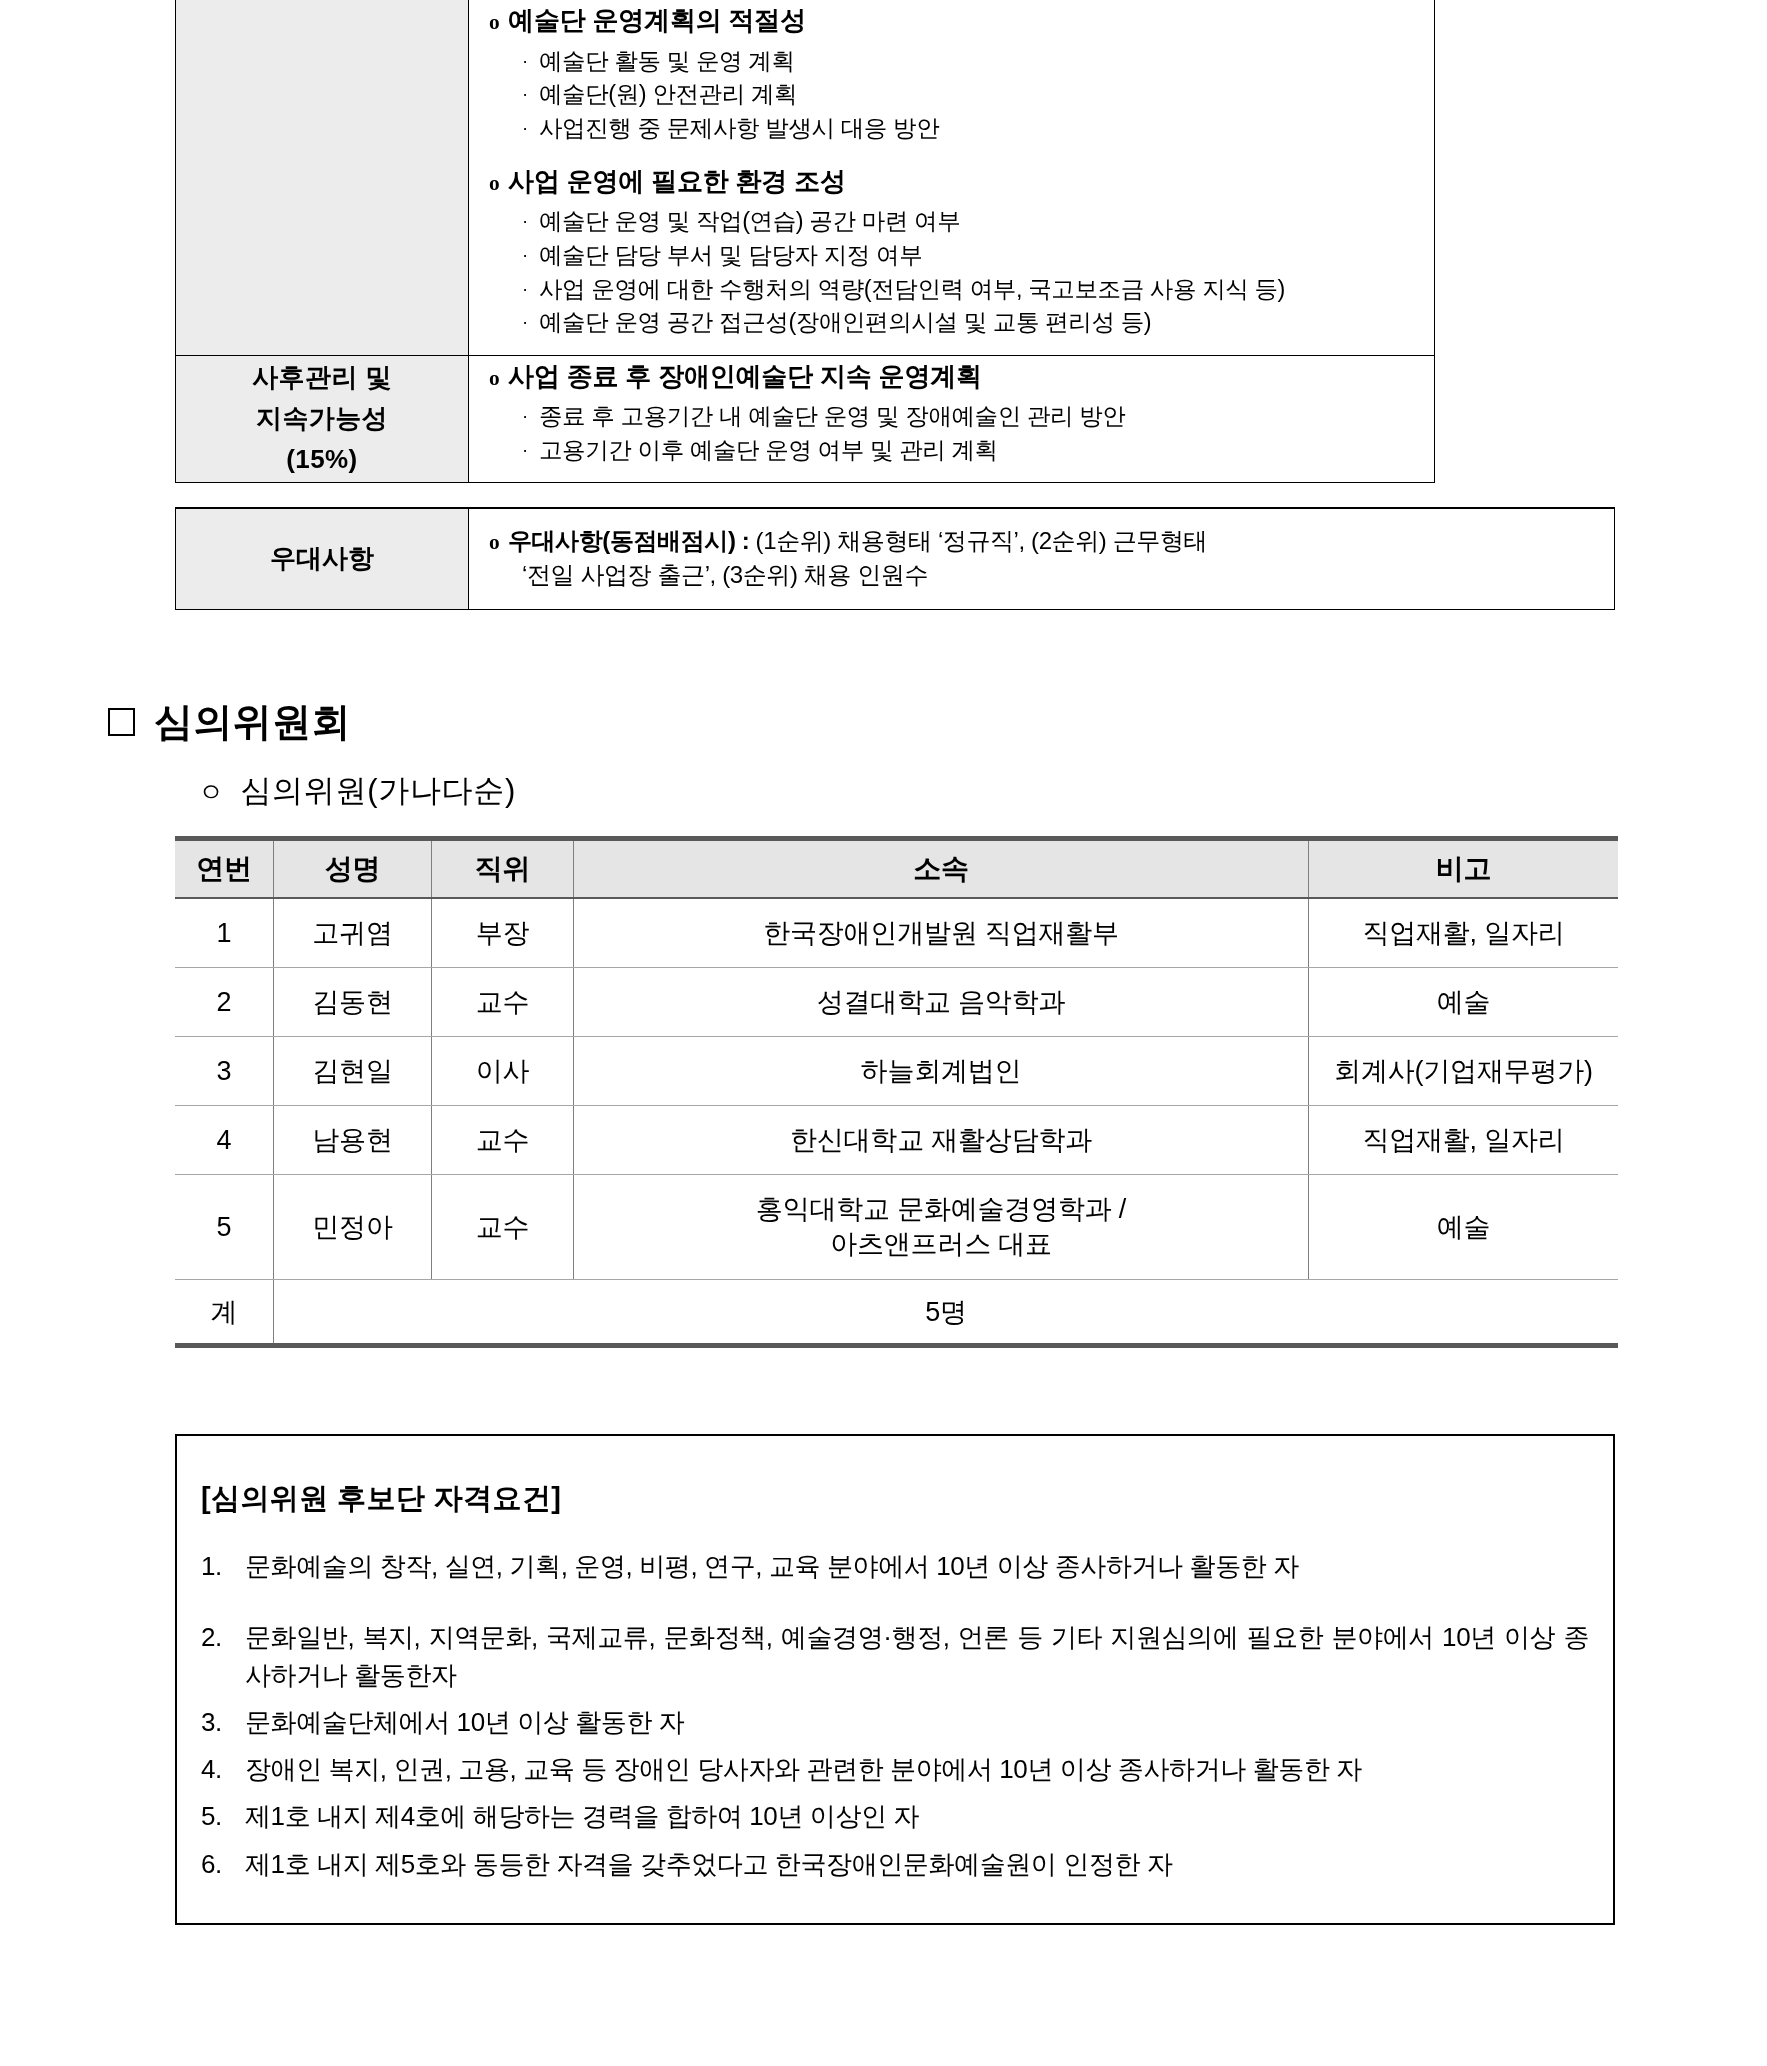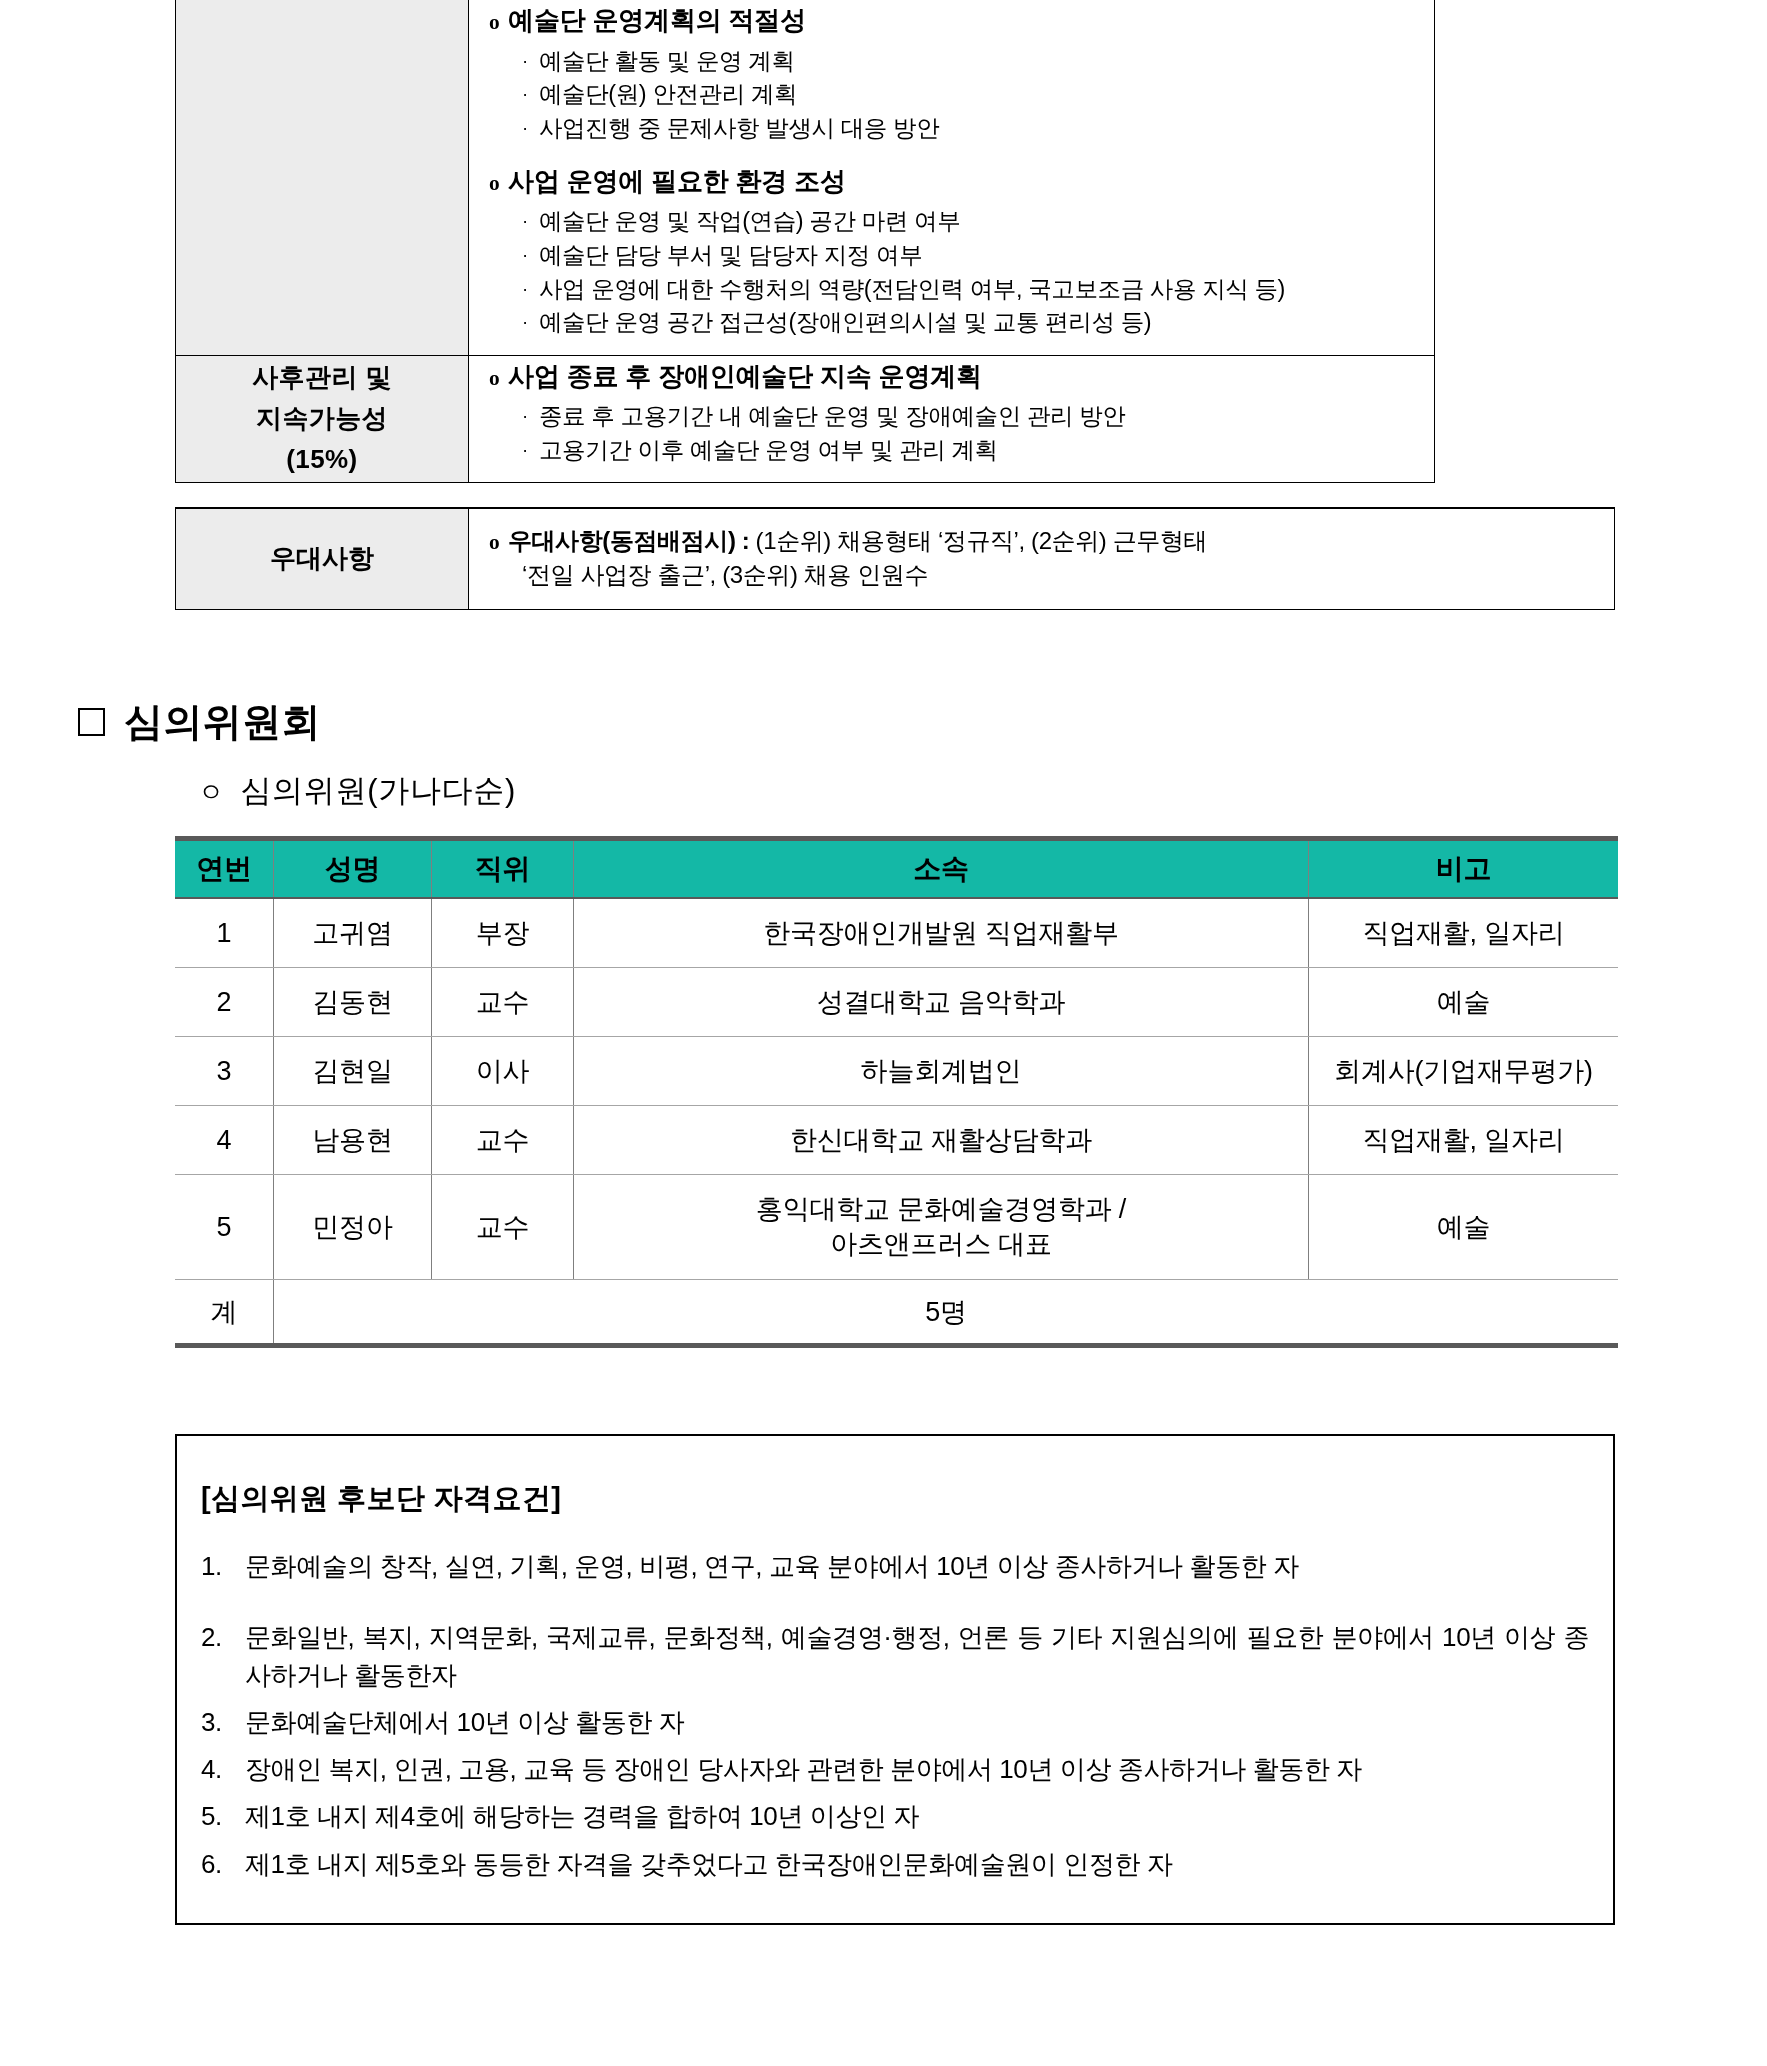--- a/index.html
+++ b/index.html
@@ -124,21 +124,21 @@
   .pref-line2 {
     font-size: 24px;
     line-height: 1.42;
     letter-spacing: -0.4px;
     padding-left: 33px;
     white-space: nowrap;
   }
 
   
   .sec-heading {
-    margin: 91px 0 0 78px;
+    margin: 91px 0 0 108px;
     font-size: 39px;
     font-weight: bold;
     letter-spacing: 0.4px;
     line-height: 1.1;
     display: flex;
     align-items: center;
   }
   .sec-heading .box-glyph {
     display: inline-block;
     width: 27px;
@@ -177,21 +177,21 @@
     border-bottom: 1.4px solid #a6a6a6;
     text-align: center;
     vertical-align: middle;
     font-size: 27px;
     font-weight: normal;
     padding: 0;
     height: 68px;
     letter-spacing: -0.2px;
   }
   .cmt-table thead th {
-    background: #14b8a6;
+    background: #e5e5e5;
     font-weight: bold;
     font-size: 28px;
     border-bottom: 2.9px solid #595959;
     height: 56px;
   }
   .cmt-table tr td:first-child,
   .cmt-table tr th:first-child { border-left: none; }
   .cmt-table tr td:last-child,
   .cmt-table tr th:last-child { border-right: none; }
   .col-no  { width: 98px; }

